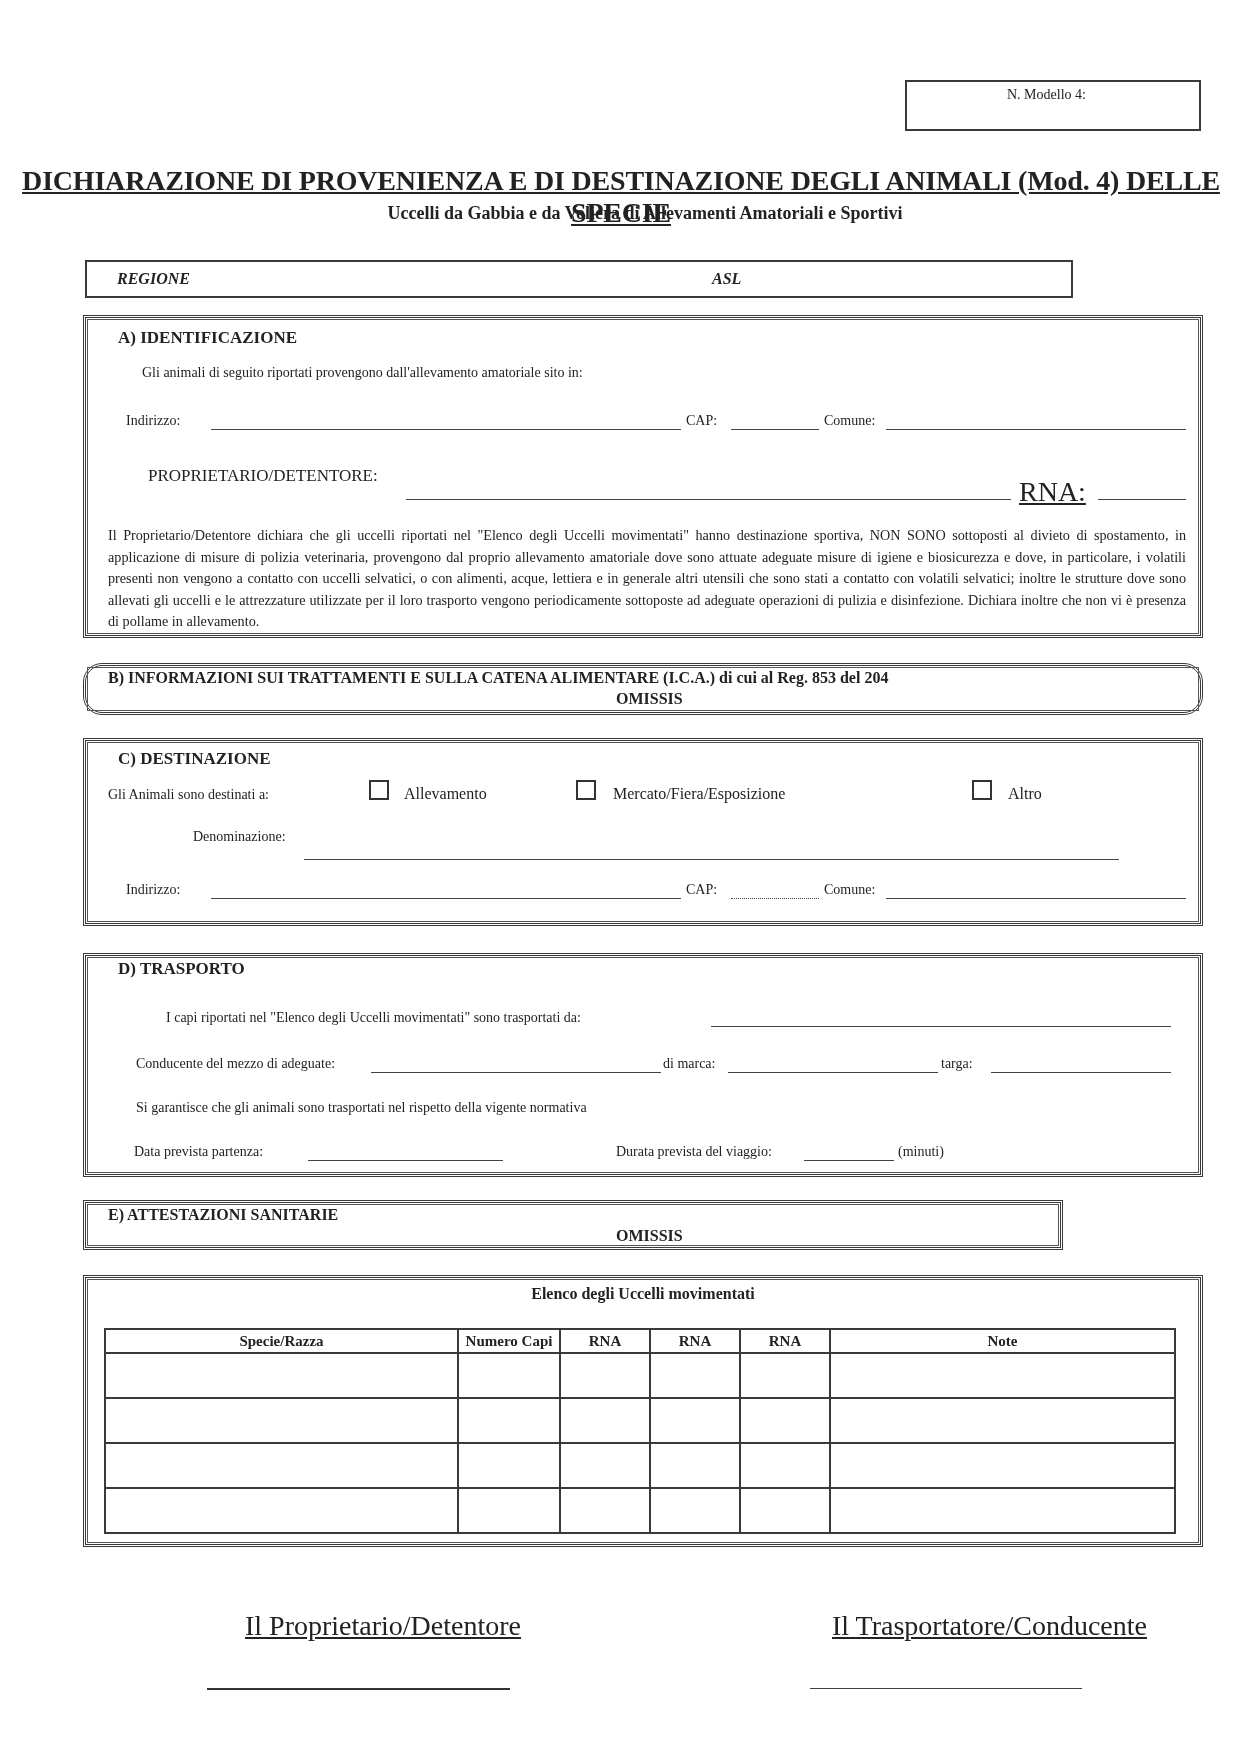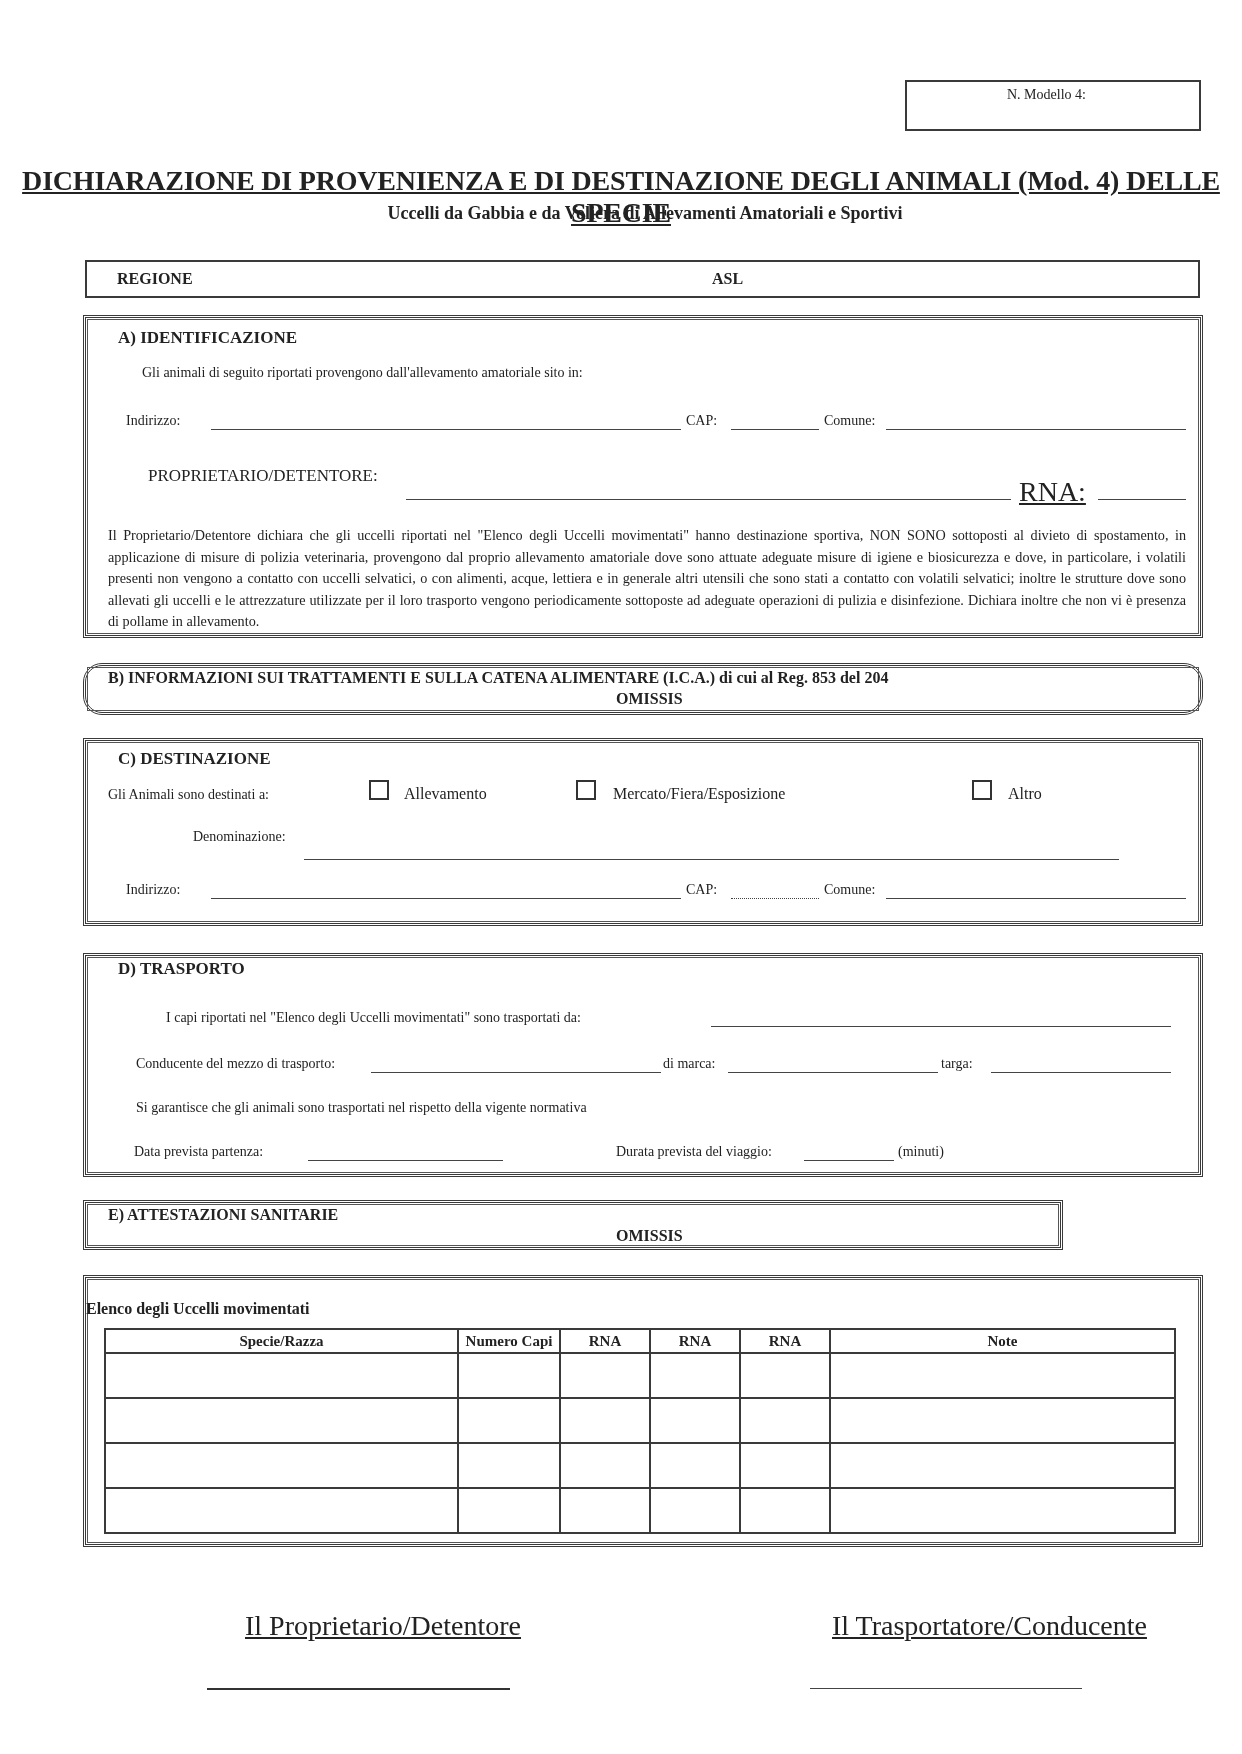--- a/index.html
+++ b/index.html
@@ -31,21 +31,21 @@
 </head>
 <body>
 
 <div class="box" style="left:905px; top:80px; width:296px; height:51px; border-width:2px;">
   <span class="abs t14" style="left:100px; top:5px;">N. Modello 4:</span>
 </div>
 
 <div class="abs bold t20" style="left:0; width:1242px; top:165px; text-align:center; letter-spacing:-0.2px;">DICHIARAZIONE DI PROVENIENZA E DI DESTINAZIONE DEGLI ANIMALI (Mod. 4) DELLE SPECIE</div>
 <div class="abs bold t18" style="left:0; width:1242px; top:203px; text-align:center;margin-left:24px;">Uccelli da Gabbia e da Voliera di Allevamenti Amatoriali e Sportivi</div>
 
-<div class="box" style="left:85px; top:260px; width:1115px; height:38px;">
+<div class="box" style="left:85px; top:260px; width:988px; height:38px;font-style:italic;">
   <span class="abs bold t16" style="left:30px; top:8px;">REGIONE</span>
   <span class="abs bold t16" style="left:625px; top:8px;">ASL</span>
 </div>
 
 <div class="dbox" style="left:83px; top:315px; width:1120px; height:323px;">
   <span class="abs bold t17" style="left:32px; top:10px;">A) IDENTIFICAZIONE</span>
   <span class="abs t14" style="left:32px; top:47px;margin-left:24px;">Gli animali di seguito riportati provengono dall'allevamento amatoriale sito in:</span>
 
   <span class="abs t14" style="left:40px; top:95px;">Indirizzo:</span>
   <div class="line" style="left:125px; top:111px; width:470px;"></div>
@@ -88,21 +88,21 @@
   <span class="abs t14" style="left:738px; top:141px;">Comune:</span>
   <div class="line" style="left:800px; top:157px; width:300px;"></div>
 </div>
 
 <div class="dbox" style="left:83px; top:953px; width:1120px; height:224px;">
   <span class="abs bold t17" style="left:32px; top:3px;">D) TRASPORTO</span>
 
   <span class="abs t14" style="left:80px; top:54px;">I capi riportati  nel "Elenco degli Uccelli movimentati" sono trasportati da:</span>
   <div class="line" style="left:625px; top:70px; width:460px;"></div>
 
-  <span class="abs t14" style="left:50px; top:100px;">Conducente del mezzo di trasporto:</span>
+  <span class="abs t14" style="left:50px; top:100px;">Conducente del mezzo di adeguate:</span>
   <div class="line" style="left:285px; top:116px; width:290px;"></div>
   <span class="abs t14" style="left:577px; top:100px;">di marca:</span>
   <div class="line" style="left:642px; top:116px; width:210px;"></div>
   <span class="abs t14" style="left:855px; top:100px;">targa:</span>
   <div class="line" style="left:905px; top:116px; width:180px;"></div>
 
   <span class="abs t14" style="left:50px; top:144px;">Si garantisce che gli animali sono trasportati nel rispetto della vigente normativa</span>
 
   <span class="abs t14" style="left:48px; top:188px;">Data prevista partenza:</span>
   <div class="line" style="left:222px; top:204px; width:195px;"></div>
@@ -110,21 +110,21 @@
   <div class="line" style="left:718px; top:204px; width:90px;"></div>
   <span class="abs t14" style="left:812px; top:188px;">(minuti)</span>
 </div>
 
 <div class="dbox" style="left:83px; top:1200px; width:980px; height:50px;font-family:Liberation Serif, serif;">
   <span class="abs bold t16" style="left:22px; top:3px;">E) ATTESTAZIONI SANITARIE</span>
   <span class="abs bold t16" style="left:530px; top:24px;">OMISSIS</span>
 </div>
 
 <div class="dbox" style="left:83px; top:1275px; width:1120px; height:272px;">
-  <div class="abs bold t16" style="left:0; width:1114px; top:22px; ">Elenco degli Uccelli movimentati</div>
+  <div class="abs bold t16" style="left:0; width:1114px; top:7px; text-align:center;">Elenco degli Uccelli movimentati</div>
 
   <table class="birds" style="left:18px; top:50px; width:1072px;">
     <thead>
       <tr>
         <th style="width:351px;margin-left:16px;">Specie/Razza</th>
         <th style="width:100px;">Numero Capi</th>
         <th style="width:88px;">RNA</th>
         <th style="width:88px;">RNA</th>
         <th style="width:88px;">RNA</th>
         <th>Note</th>

